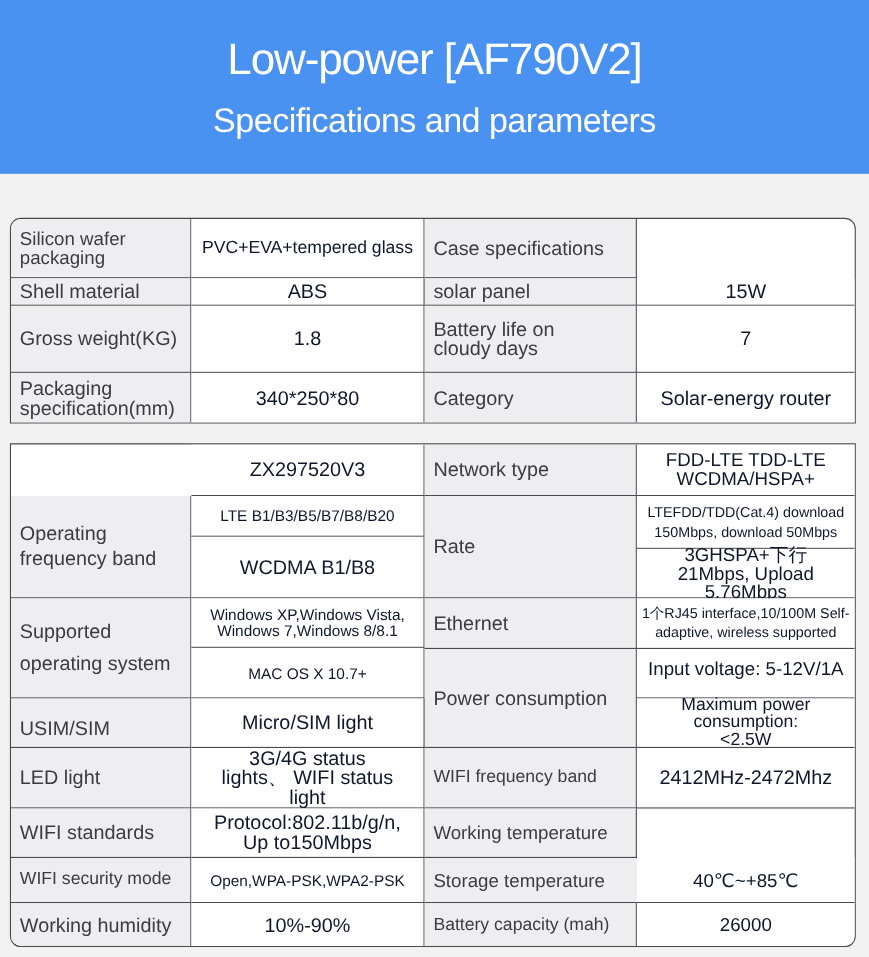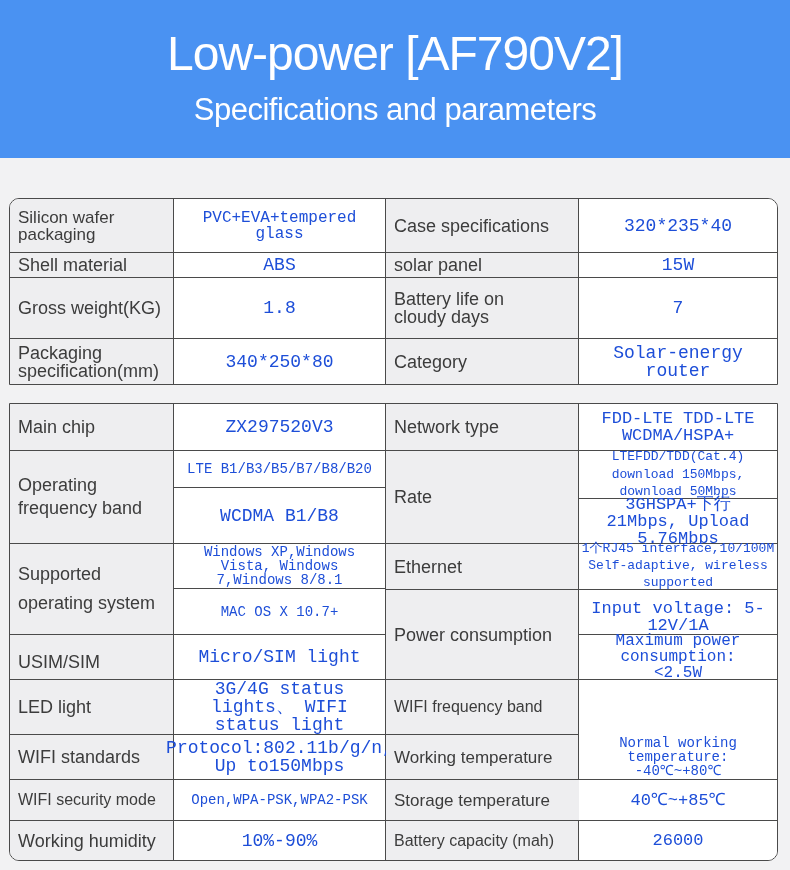--- a/index.html
+++ b/index.html
@@ -1,66 +1,64 @@
 <!DOCTYPE html>
 <html><head>
 <meta charset="utf-8">
 <style>
   * { box-sizing: border-box; margin: 0; padding: 0; }
   html, body { width: 790px; height: 870px; overflow: hidden; }
   body { background: #f2f2f3; font-family: "Liberation Sans", "DejaVu Sans", sans-serif; color: #3a3a3a; position: relative; }
   .header { position: absolute; left: 0; top: 0; width: 790px; height: 158px; background: #4a92f2; text-align: center; color: #fff; }
-  .title { position: absolute; left: 0; right: 0; top: 24px; font-size: 48px; letter-spacing: -1px; line-height: 60px; }
+  .title { position: absolute; left: 0; right: 0; top: 24px; font-size: 40px; letter-spacing: -1px; line-height: 60px; }
   .subtitle { position: absolute; left: 0; right: 0; top: 90px; font-size: 31px; line-height: 40px; letter-spacing: -0.5px; }
   .tbl { position: absolute; border: 1.5px solid #4a4a4a; background: #fff; overflow: hidden; }
   .tbl1 { left: 9px; top: 198px; width: 769px; height: 187px; border-radius: 10px 10px 0 0; }
   .tbl2 { left: 9px; top: 403px; width: 769px; height: 458px; border-radius: 0 0 10px 10px; }
   .c { position: absolute; display: flex; align-items: center; border-right: 1px solid #4a4a4a; border-bottom: 1px solid #4a4a4a; line-height: 1.0; }
   .k { background: #eeeef0; padding-left: 8px; font-size: 18px; color: #3c3c3c; }
-  .v { background: #fff; justify-content: center; text-align: center; font-size: 18px; color: #1d4ed8; font-family: Liberation Mono, monospace; }
+  .v { background: #fff; justify-content: center; text-align: center; font-size: 18px; color: #0f172a; }
   .s13 { font-size: 13px; }
   .s14 { font-size: 14px; }
   .s16 { font-size: 16px; }
   .s17 { font-size: 17px; }
   .nr { border-right: none; }
   .nb { border-bottom: none; }
 </style>
 </head>
 <body>
 
 <div class="header">
   <div class="title">Low-power [AF790V2]</div>
   <div class="subtitle">Specifications and parameters</div>
 </div>
 
 <div class="tbl tbl1">
   <div class="c k s17" style="left:0;top:0;width:164px;height:54px;">Silicon wafer packaging</div>
   <div class="c v s16" style="left:164px;top:0;width:212px;height:54px;">PVC+EVA+tempered glass</div>
   <div class="c k" style="left:376px;top:0;width:193px;height:54px;">Case specifications</div>
-  <div class="c v nr" style="left:569px;top:0;width:198px;height:54px;">320*235*40</div>
 
   <div class="c k" style="left:0;top:54px;width:164px;height:25px;">Shell material</div>
   <div class="c k" style="left:376px;top:54px;width:193px;height:25px;">solar panel</div>
   <div class="c v" style="left:164px;top:54px;width:212px;height:25px;">ABS</div>
   <div class="c v nr" style="left:569px;top:54px;width:198px;height:25px;">15W</div>
 
   <div class="c k" style="left:0;top:79px;width:164px;height:61px;">Gross weight(KG)</div>
   <div class="c v" style="left:164px;top:79px;width:212px;height:61px;">1.8</div>
   <div class="c k" style="left:376px;top:79px;width:193px;height:61px;padding-right:40px;">Battery life on cloudy days</div>
   <div class="c v nr" style="left:569px;top:79px;width:198px;height:61px;">7</div>
 
   <div class="c k nb" style="left:0;top:140px;width:164px;height:45px;">Packaging specification(mm)</div>
   <div class="c v nb" style="left:164px;top:140px;width:212px;height:45px;">340*250*80</div>
   <div class="c k nb" style="left:376px;top:140px;width:193px;height:45px;">Category</div>
   <div class="c v nr nb" style="left:569px;top:140px;width:198px;height:45px;">Solar-energy router</div>
 </div>
 
 <div class="tbl tbl2">
 
-  <div class="c k" style="left:0;top:0;width:164px;height:47px;">Main chip</div>
   <div class="c v" style="left:164px;top:0;width:212px;height:47px;">ZX297520V3</div>
   <div class="c k" style="left:376px;top:0;width:193px;height:47px;">Network type</div>
   <div class="c v nr s17" style="left:569px;top:0;width:198px;height:47px;padding:0 22px;">FDD-LTE TDD-LTE WCDMA/HSPA+</div>
 
   <div class="c k" style="left:0;top:47px;width:164px;height:93px;line-height:1.3;">Operating frequency band</div>
   <div class="c v s14" style="left:164px;top:47px;width:212px;height:37px;">LTE B1/B3/B5/B7/B8/B20</div>
   <div class="c v" style="left:164px;top:84px;width:212px;height:56px;">WCDMA B1/B8</div>
   <div class="c k" style="left:376px;top:47px;width:193px;height:93px;">Rate</div>
   <div class="c v nr s13" style="left:569px;top:47px;width:198px;height:48px;line-height:1.35;padding:0 2px;">LTEFDD/TDD(Cat.4) download 150Mbps, download 50Mbps</div>
   <div class="c v nr s17" style="left:569px;top:95px;width:198px;height:45px;padding:0 20px;">3GHSPA+下行21Mbps, Upload  5.76Mbps</div>
@@ -73,25 +71,25 @@
   <div class="c k" style="left:376px;top:186px;width:193px;height:90px;">Power consumption</div>
   <div class="c v nr s17" style="left:569px;top:186px;width:198px;height:45px;align-items:flex-start;padding-top:10px;">Input voltage: 5-12V/1A</div>
   <div class="c v nr s16" style="left:569px;top:231px;width:198px;height:45px;padding:0 26px;">Maximum power consumption: &lt;2.5W</div>
 
   <div class="c k" style="left:0;top:231px;width:164px;height:45px;align-items:flex-end;padding-bottom:8px;">USIM/SIM</div>
   <div class="c v" style="left:164px;top:231px;width:212px;height:45px;">Micro/SIM light</div>
 
   <div class="c k" style="left:0;top:276px;width:164px;height:55px;">LED light</div>
   <div class="c v" style="left:164px;top:276px;width:212px;height:55px;padding:0 20px;">3G/4G status lights、 WIFI status light</div>
   <div class="c k s16" style="left:376px;top:276px;width:193px;height:55px;">WIFI frequency band</div>
+  <div class="c v nr" style="left:569px;top:276px;width:198px;height:55px;">2412MHz-2472Mhz</div>
 
   <div class="c k" style="left:0;top:331px;width:164px;height:45px;">WIFI standards</div>
   <div class="c v" style="left:164px;top:331px;width:212px;height:45px;padding:0 8px;">Protocol:802.11b/g/n, Up to150Mbps</div>
   <div class="c k s17" style="left:376px;top:331px;width:193px;height:45px;">Working temperature</div>
-  <div class="c v nr s14" style="left:569px;top:331px;width:198px;height:45px;padding:0 4px;">Normal working temperature: -40℃~+80℃</div>
 
   <div class="c k s16" style="left:0;top:376px;width:164px;height:41px;">WIFI security mode</div>
   <div class="c v s14" style="left:164px;top:376px;width:212px;height:41px;">Open,WPA-PSK,WPA2-PSK</div>
   <div class="c k s17" style="left:376px;top:376px;width:207px;height:41px;">Storage temperature</div>
   <div class="c v nr s17" style="left:569px;top:376px;width:198px;height:41px;">40℃~+85℃</div>
 
   <div class="c k nb" style="left:0;top:417px;width:164px;height:39px;">Working humidity</div>
   <div class="c v nb" style="left:164px;top:417px;width:212px;height:39px;">10%-90%</div>
   <div class="c k nb s16" style="left:376px;top:417px;width:193px;height:39px;">Battery capacity (mah)</div>
   <div class="c v nr nb s17" style="left:569px;top:417px;width:198px;height:39px;">26000</div>

